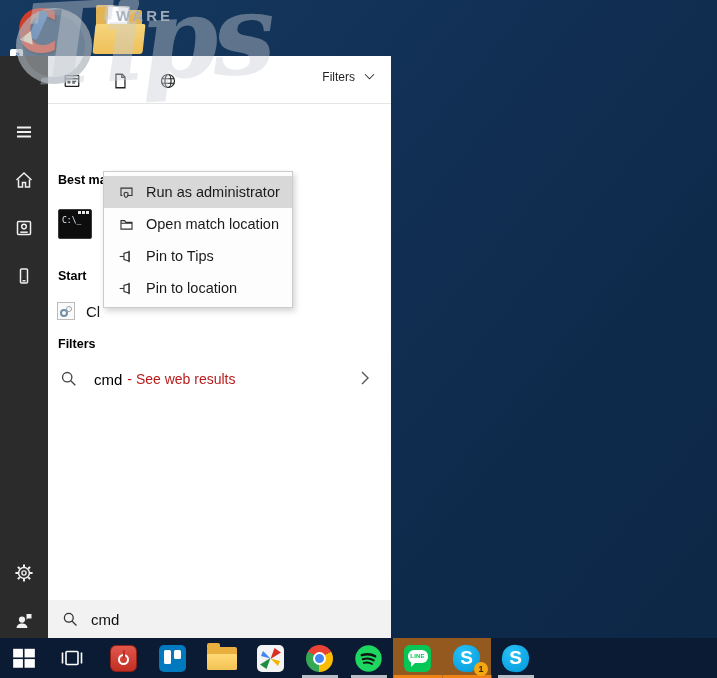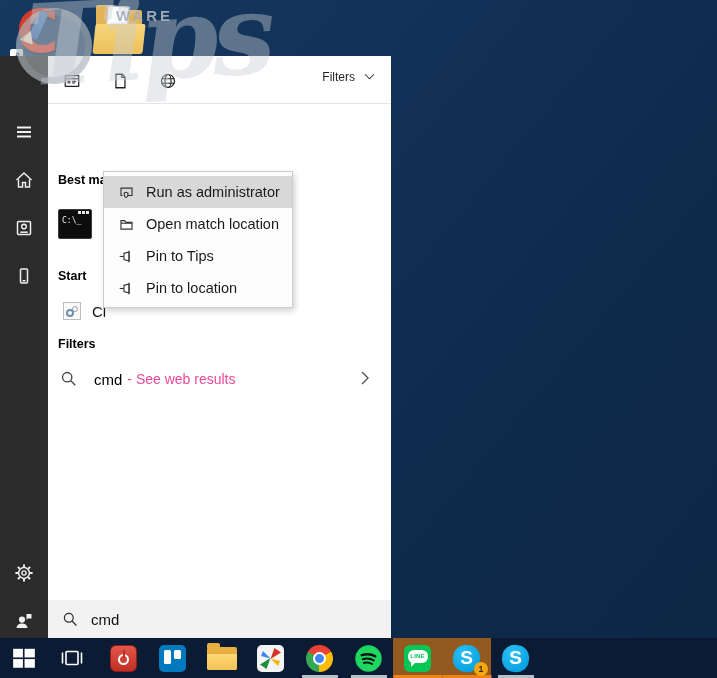--- a/index.html
+++ b/index.html
@@ -72,32 +72,32 @@
     cursor:pointer; }
   .best-row { top:148px; height:40px; padding-left:10px; }
   .cmd-ico { width:34px; height:30px; background:#0d0d0d; border:1px solid #3a3a3a;
     border-radius:2px; position:relative; }
   .cmd-ico .dots { position:absolute; right:2px; top:1px; display:flex; gap:1px; }
   .cmd-ico .dots i { width:3px; height:3px; background:#e8e8e8; display:block; }
   .cmd-ico .prompt { position:absolute; left:3px; top:6px; color:#e6eef5;
     font:8px "DejaVu Sans Mono",monospace; }
   .best-title { margin-left:22px; font-size:15.5px; color:#161616; }
 
-  .app-row { top:242px; height:26px; padding-left:15px; }
+  .app-row { top:242px; height:26px; padding-left:9px; }
   .mini-app-ico { width:18px; height:18px; background:#fafafa; border:1px solid #bcbcbc;
     position:relative; }
   .mini-app-ico .g1 { position:absolute; left:2px; top:6px; width:8px; height:8px;
     border:2px solid #6f8ea8; border-radius:50%; }
   .mini-app-ico .g2 { position:absolute; left:8px; top:3px; width:6px; height:6px;
     border:1.5px solid #9aa3ac; border-radius:50%; }
   .app-label { margin-left:11px; font-size:15px; color:#161616; }
 
   .web-row { top:308px; height:30px; padding-left:12px; }
   .web-row .query { margin-left:16px; font-size:15px; color:#000; }
-  .web-row .hint { margin-left:5px; font-size:14px; color:#ec4899; }
+  .web-row .hint { margin-left:5px; font-size:14px; color:#b91c1c; }
   .web-chevron { position:absolute; right:16px; top:4px; }
 
   .searchbox { position:absolute; left:0; bottom:0; width:100%; height:38px; background:#f2f2f2;
     display:flex; align-items:center; padding-left:14px; }
   .searchbox input { border:none; outline:none; background:transparent; margin-left:12px;
     font-size:15px; color:#111; width:260px; font-family:"Liberation Sans",sans-serif; }
 
   
   .ctx-menu { position:absolute; left:103px; top:171px; width:190px; z-index:30;
     background:#fdfdfd; border:1px solid #cccccc; box-shadow:2px 3px 6px rgba(0,0,0,.18);

